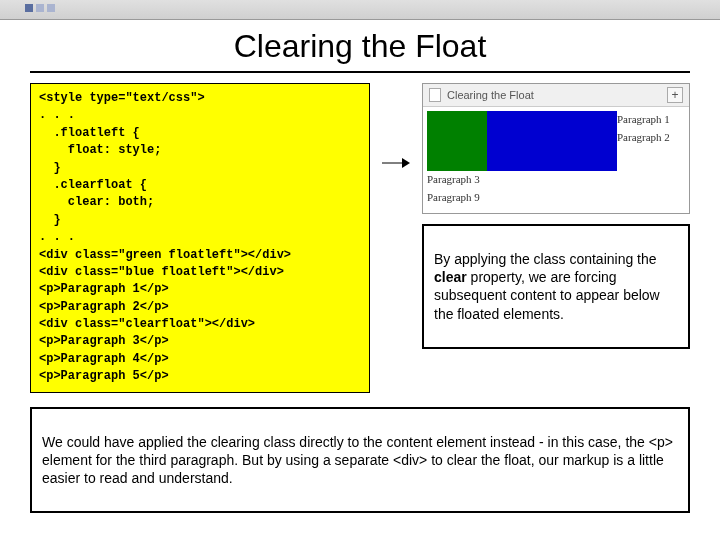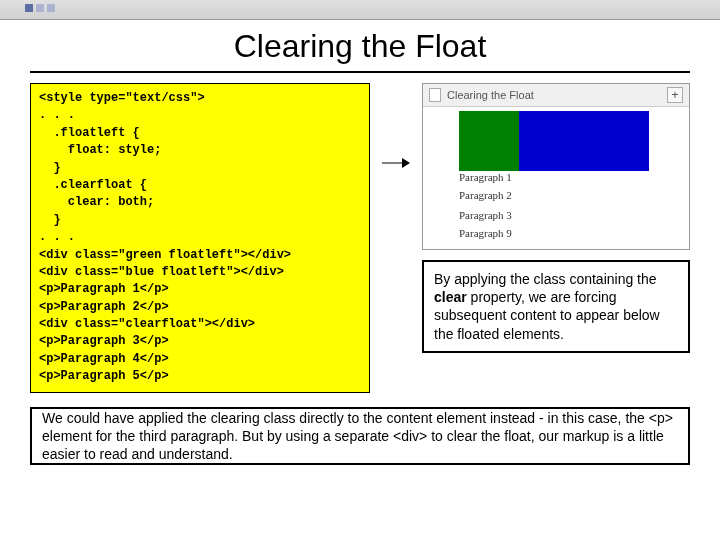--- a/index.html
+++ b/index.html
@@ -83,39 +83,38 @@
     width: 12px; height: 14px;
     border: 1px solid #aaa;
     background: #fff;
     display: inline-block;
   }
   .preview-body {
     padding: 4px;
     font-size: 11px;
     font-family: "Times New Roman", serif;
     color: #333;
-    margin-left: 32px;
   }
   .float-row { overflow: hidden; }
   .g-box { float: left; width: 60px; height: 60px; background: #008000; }
   .b-box { float: left; width: 130px; height: 60px; background: #0000d0; }
   .pv-p { margin: 2px 0 6px 0; }
   .pv-clear { clear: both; }
   .explain-box {
     border: 2px solid #000;
     background: #fff;
-    padding: 8px 10px;
+    padding: 24px 10px;
     font-size: 14px;
     line-height: 1.3;
   }
   .explain-box .bold { font-weight: bold; }
   .bottom-box {
     margin: 14px 30px 0 30px;
     border: 2px solid #000;
-    padding: 0 10px;
+    padding: 24px 10px;
     font-size: 14px;
     line-height: 1.3;
   }
   .corner-deco {
     position: absolute;
     left: 25px;
     top: 4px;
     display: flex;
     gap: 3px;
   }

